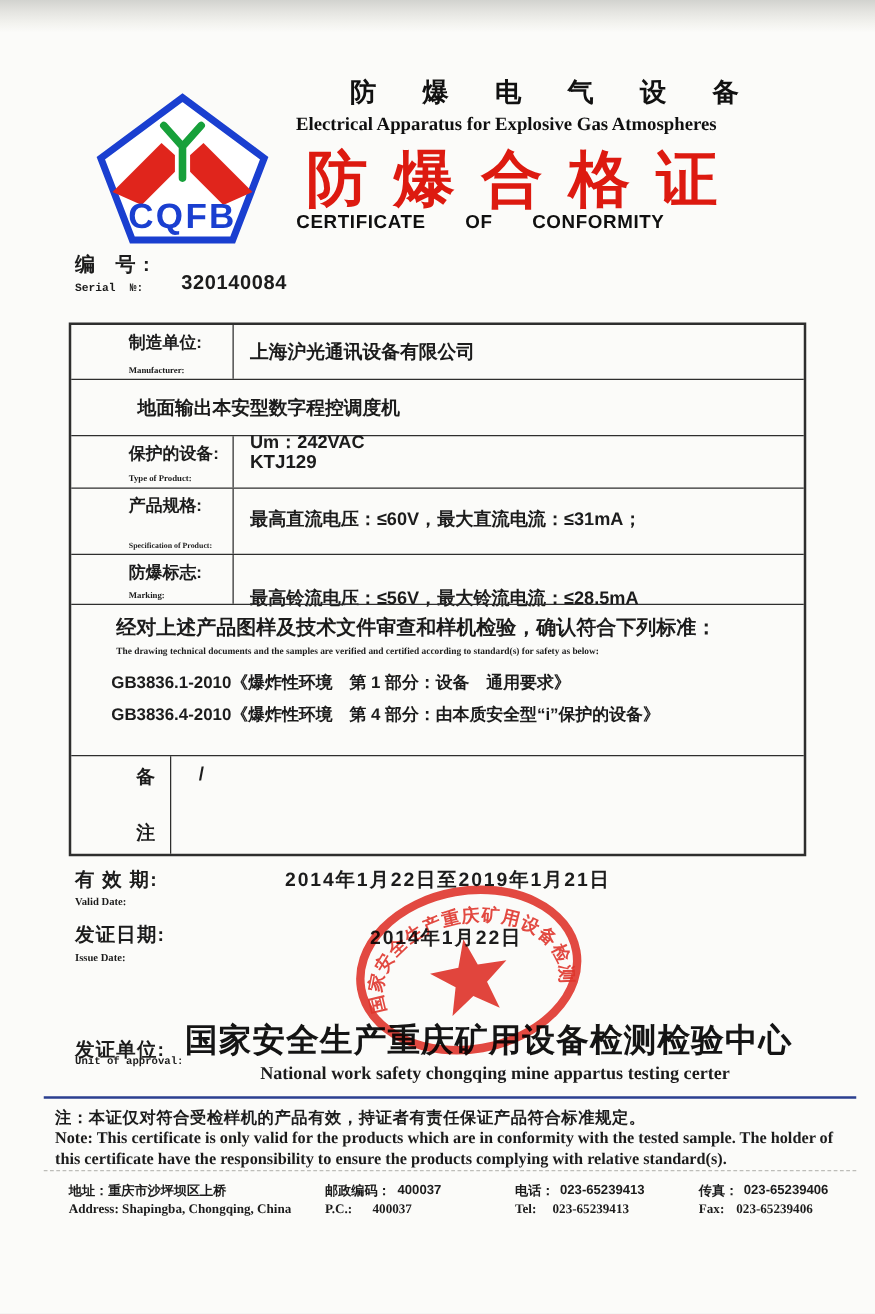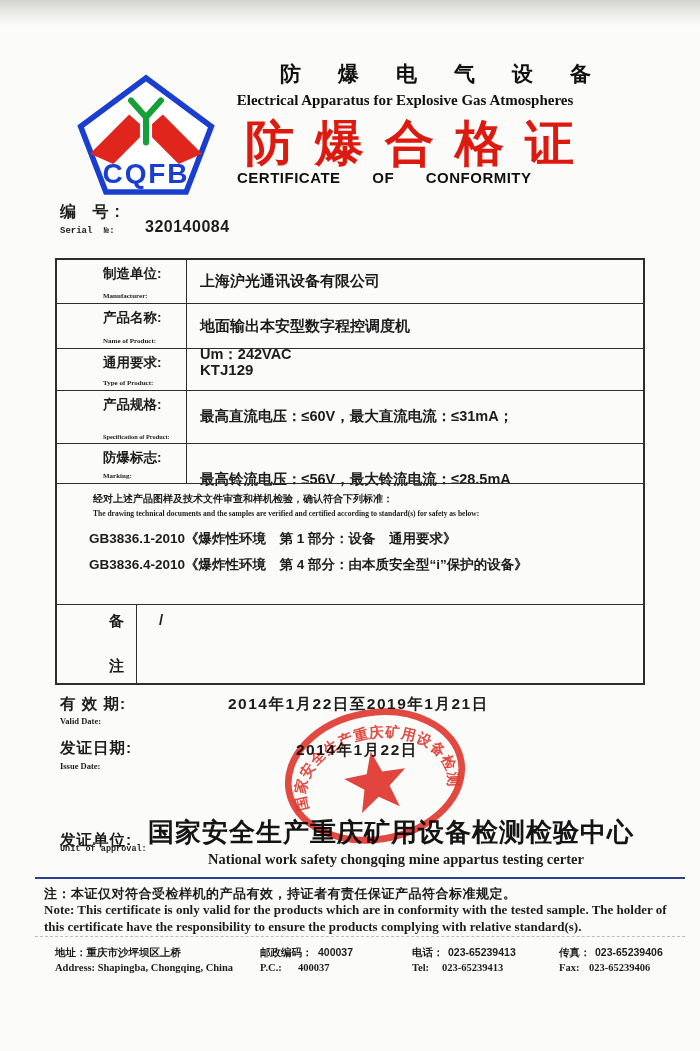--- a/index.html
+++ b/index.html
@@ -31,21 +31,21 @@
   .cert-table { left:55px; top:258px; width:590px; height:427px; border:2px solid #2e2e2e; background:transparent; display:flex; flex-direction:column; }
   .trow { display:flex; border-bottom:1.6px solid #2e2e2e;padding-left:40px; }
   .trow:last-child { border-bottom:none; }
   .tlabel { width:90px; border-right:1.6px solid #2e2e2e; padding:5px 2px 3px 6px; display:flex; flex-direction:column; justify-content:space-between; }
   .tlabel .cn { font-size:13.5px; font-weight:bold; white-space:nowrap; }
   .tlabel .en { font-size:7px; font-weight:bold; font-family:"Liberation Serif", serif; white-space:nowrap; }
   .tvalue { flex:1; display:flex; align-items:center; padding-left:13px; font-size:15px; font-weight:bold; }
   .tvalue.multi { flex-direction:column; align-items:flex-start; justify-content:center; line-height:17.5px; font-size:14.5px;gap:45px; }
   .r1 { height:44px; } .r2 { height:45px; } .r3 { height:42px; } .r4 { height:53px; } .r5 { height:40px; }
   .rstd { height:121px; display:block; padding:8px 6px 0 36px; }
-  .std-cn { font-size:10px; font-weight:bold; margin-bottom:3px; }
+  .std-cn { font-size:16px; font-weight:bold; margin-bottom:3px; }
   .std-en { font-size:7.5px; font-weight:bold; font-family:"Liberation Serif", serif; margin-bottom:8px; }
   .std-item { font-size:13.5px; font-weight:bold; line-height:26px; margin-left:-4px; }
   .rrem { height:82px; flex:1; }
   .rrem .tlabel { width:40px; padding:7px 0 7px 0; align-items:center; }
   .rrem .tlabel span { font-size:15px; font-weight:bold; }
   .rrem .tvalue { align-items:flex-start; padding-top:6px; padding-left:22px; }
 
   
   .lbl-big { font-size:15.5px; font-weight:bold; letter-spacing:1px; }
   .lbl-sm  { font-size:8.5px; font-weight:bold; font-family:"Liberation Serif", serif; }
@@ -111,29 +111,25 @@
 
   <div class="abs cert-table">
     <div class="trow r1">
       <div class="tlabel">
         <span class="cn">制造单位:</span>
         <span class="en">Manufacturer:</span>
       </div>
       <div class="tvalue">上海沪光通讯设备有限公司</div>
     </div>
     <div class="trow r2">
-      <div class="tlabel">
-        <span class="cn">产品名称:</span>
-        <span class="en">Name of Product:</span>
-      </div>
       <div class="tvalue">地面输出本安型数字程控调度机</div>
     </div>
     <div class="trow r3">
       <div class="tlabel">
-        <span class="cn">通用要求:</span>
+        <span class="cn">保护的设备:</span>
         <span class="en">Type of Product:</span>
       </div>
       <div class="tvalue">KTJ129</div>
     </div>
     <div class="trow r4">
       <div class="tlabel">
         <span class="cn">产品规格:</span>
         <span class="en" style="font-size:6.3px">Specification of Product:</span>
       </div>
       <div class="tvalue multi">

